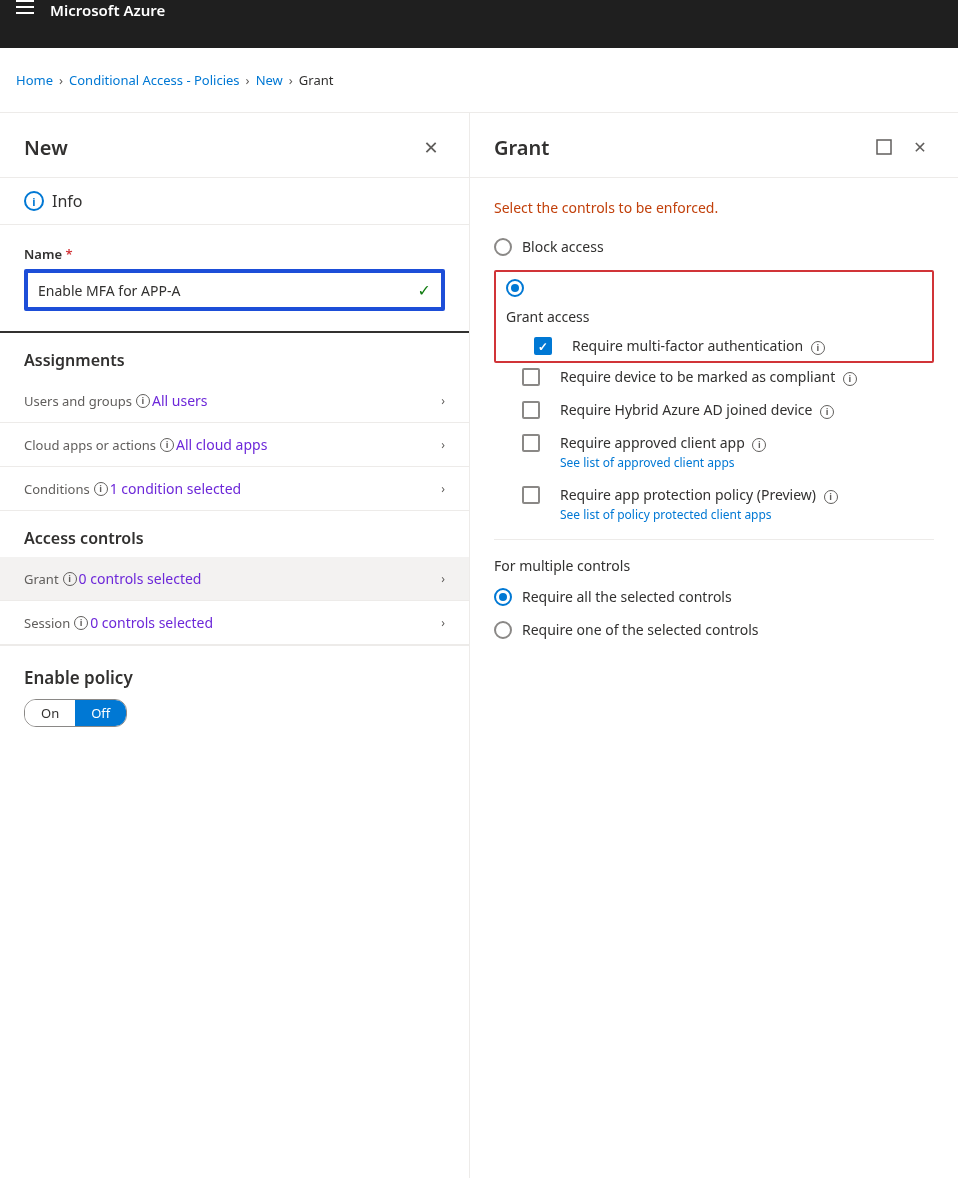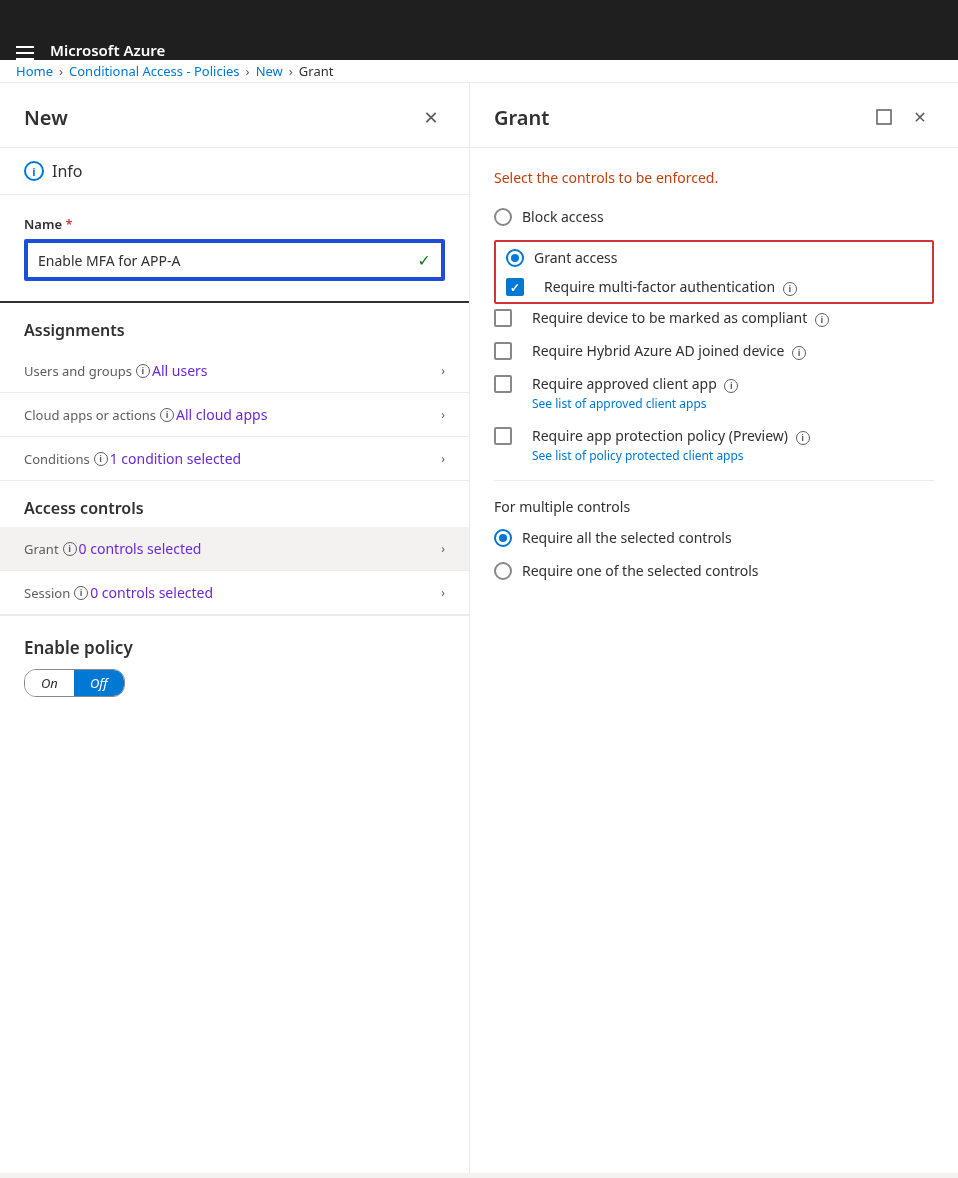--- a/index.html
+++ b/index.html
@@ -8,23 +8,23 @@
       font-size: 14px;
       background: #f3f2f1;
       width: 958px;
       min-height: 1178px;
     }
 
     
     .topbar {
       background: #1f1f1f;
       color: #fff;
-      height: 60px;
-      display: flex;
-      align-items: flex-end;
+      height: 48px;
+      display: flex;
+      align-items: flex-start;
       padding: 0 16px;
       gap: 16px;
     }
     .topbar-hamburger {
       display: flex;
       flex-direction: column;
       gap: 4px;
       cursor: pointer;
     }
     .topbar-hamburger span {
@@ -35,21 +35,21 @@
     }
     .topbar-title {
       font-size: 15px;
       font-weight: 600;
       color: #fff;
     }
 
     
     .breadcrumb {
       background: #fff;
-      padding: 2px 16px;
+      padding: 23px 16px;
       display: flex;
       align-items: center;
       gap: 6px;
       font-size: 13px;
       border-bottom: 1px solid #edebe9;
     }
     .breadcrumb a {
       color: #0078d4;
       text-decoration: none;
     }
@@ -222,21 +222,20 @@
       font-weight: 600;
       color: #323130;
       margin-bottom: 10px;
     }
     .toggle-container {
       display: inline-flex;
       border: 1px solid #8a8886;
       border-radius: 12px;
       overflow: hidden;
       background: #fff;
-      font-style: italic;
     }
     .toggle-option {
       padding: 4px 16px;
       font-size: 13px;
       cursor: pointer;
     }
     .toggle-option.active-on {
       background: #fff;
       color: #323130;
     }
@@ -294,20 +293,21 @@
     }
 
     
     .option-row {
       display: flex;
       align-items: flex-start;
       gap: 10px;
       margin-bottom: 14px;
     }
     .option-row.indented {
+      margin-left: 28px;
       gap: 20px;
     }
 
     .radio-circle {
       width: 18px;
       height: 18px;
       border: 2px solid #8a8886;
       border-radius: 50%;
       flex-shrink: 0;
       margin-top: 1px;
@@ -523,21 +523,21 @@
 
       <div class="subtitle">Select the controls to be enforced.</div>
 
       <div class="option-row">
         <div class="radio-circle"></div>
         <span class="option-text">Block access</span>
       </div>
 
       <div class="highlighted-box">
 
-        <div class="option-row" style="margin-bottom: 10px;">
+        <div class="option-row" style="margin-bottom: 10px; flex-direction: column;">
           <div class="radio-circle checked"></div>
           <span class="option-text">Grant access</span>
         </div>
 
         <div class="option-row indented" style="margin-bottom: 0;">
           <div class="checkbox-sq checked"></div>
           <div>
             <span class="option-text">
               <span>Require multi-factor authentication</span>
               <span class="info-circle" style="margin-left: 4px;">i</span>

